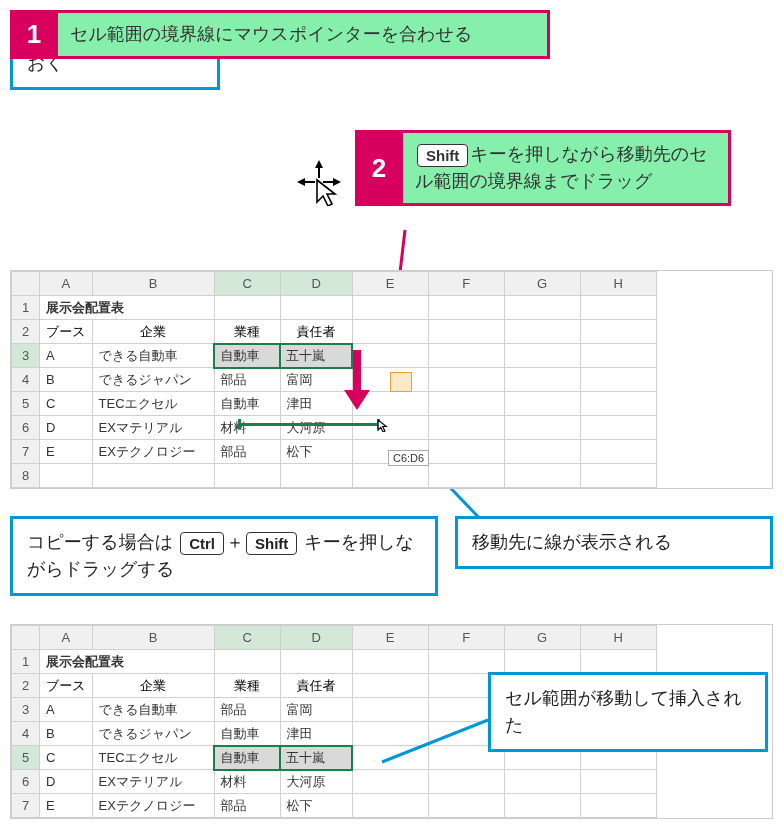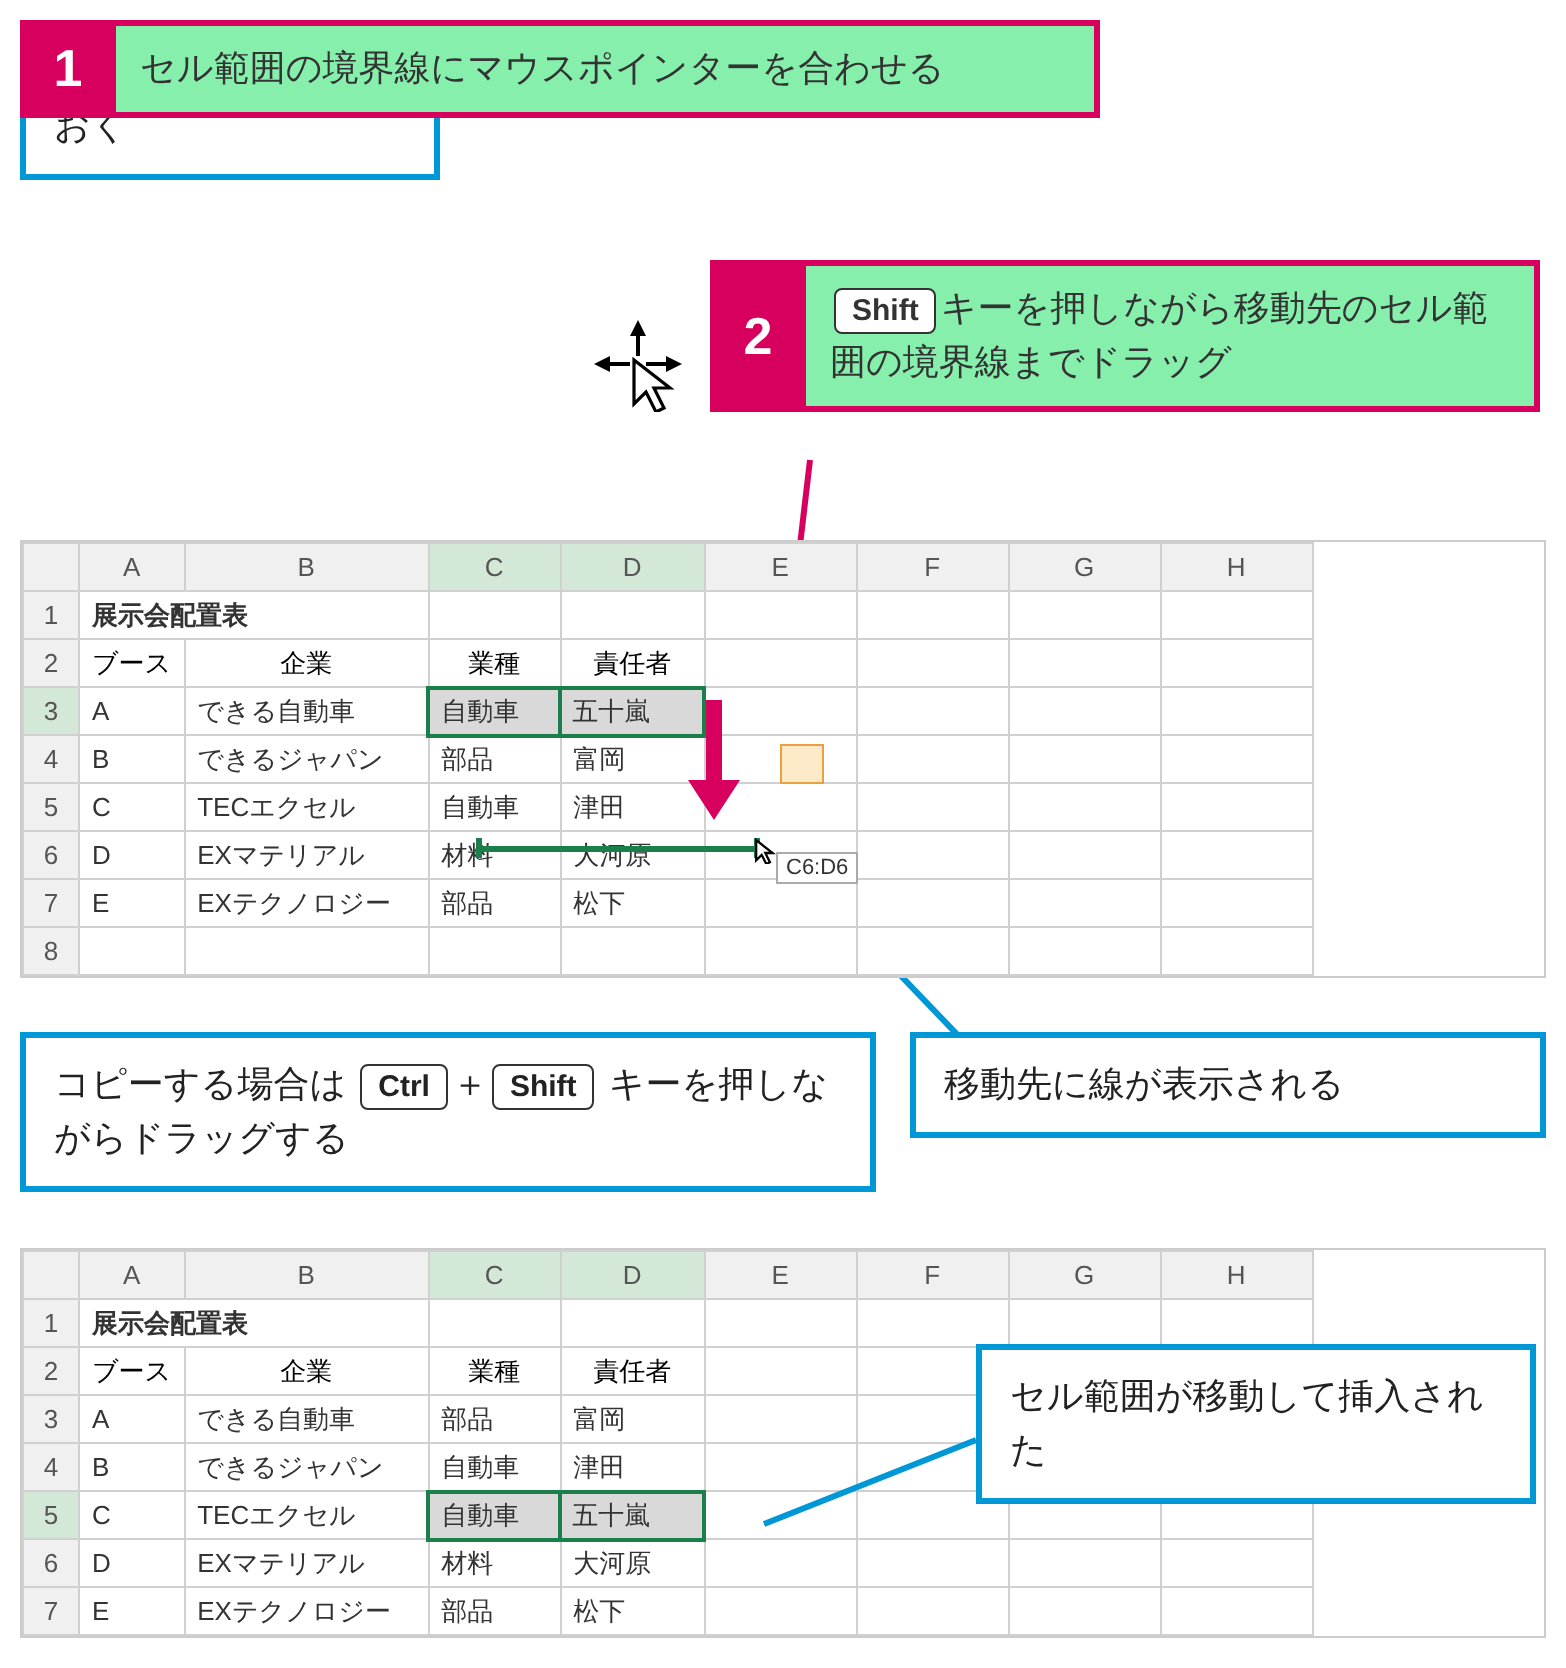--- a/index.html
+++ b/index.html
@@ -153,21 +153,21 @@
         <path d="M24 2 L20 10 L23 10 L23 20 L25 20 L25 10 L28 10 Z"></path>
         <path d="M2 24 L10 20 L10 23 L20 23 L20 25 L10 25 L10 28 Z"></path>
         <path d="M46 24 L38 28 L38 25 L28 25 L28 23 L38 23 L38 20 Z"></path>
       </g>
       <path d="M22 22 L22 44 L28 38 L33 48 L37 46 L32 36 L40 36 Z" fill="#fff" stroke="#000" stroke-width="1.6"></path>
     </svg>
   </div>
 
   <div class="step-box" style="left:345px; top:120px; width:420px;">
     <div class="step-num">2</div>
-    <div class="step-text" style="width:367px;">
+    <div class="step-text" style="width:328px;">
       <span class="key">Shift</span><span>キーを押しながら移動先のセル範囲の境界線までドラッグ</span>
     </div>
   </div>
 
   <svg style="position:absolute; left:0; top:0; width:763px; height:600px; pointer-events:none;">
     <line x1="395" y1="220" x2="372" y2="416" stroke="#d7005f" stroke-width="3"></line>
   </svg>
 
   <svg style="position:absolute; left:0; top:0; width:763px; height:600px; pointer-events:none;">
     <line x1="500" y1="540" x2="383" y2="418" stroke="#0097d6" stroke-width="3"></line>
@@ -280,21 +280,21 @@
 
   <div class="drag-line" style="left:228px; top:413px; width:142px;"></div>
 
   <div class="arrow-down" style="left:332px; top:340px;">
     <svg width="30" height="62">
       <line x1="15" y1="0" x2="15" y2="44" stroke="#d7005f" stroke-width="8"></line>
       <polygon points="15,60 2,40 28,40" fill="#d7005f"></polygon>
     </svg>
   </div>
 
-  <div class="drag-tooltip" style="left:378px; top:416px;">C6:D6</div>
+  <div class="drag-tooltip" style="left:378px; top:440px;">C6:D6</div>
 
   <div style="position:absolute; left:358px; top:400px;">
     <svg width="22" height="22" viewBox="0 0 48 48">
       <path d="M22 22 L22 44 L28 38 L33 48 L37 46 L32 36 L40 36 Z" fill="#fff" stroke="#000" stroke-width="2.5"></path>
     </svg>
   </div>
 
   <div class="paste-icon" style="left:380px; top:362px;"></div>
 
   <div class="callout-blue" style="left:445px; top:506px; width:318px;">

